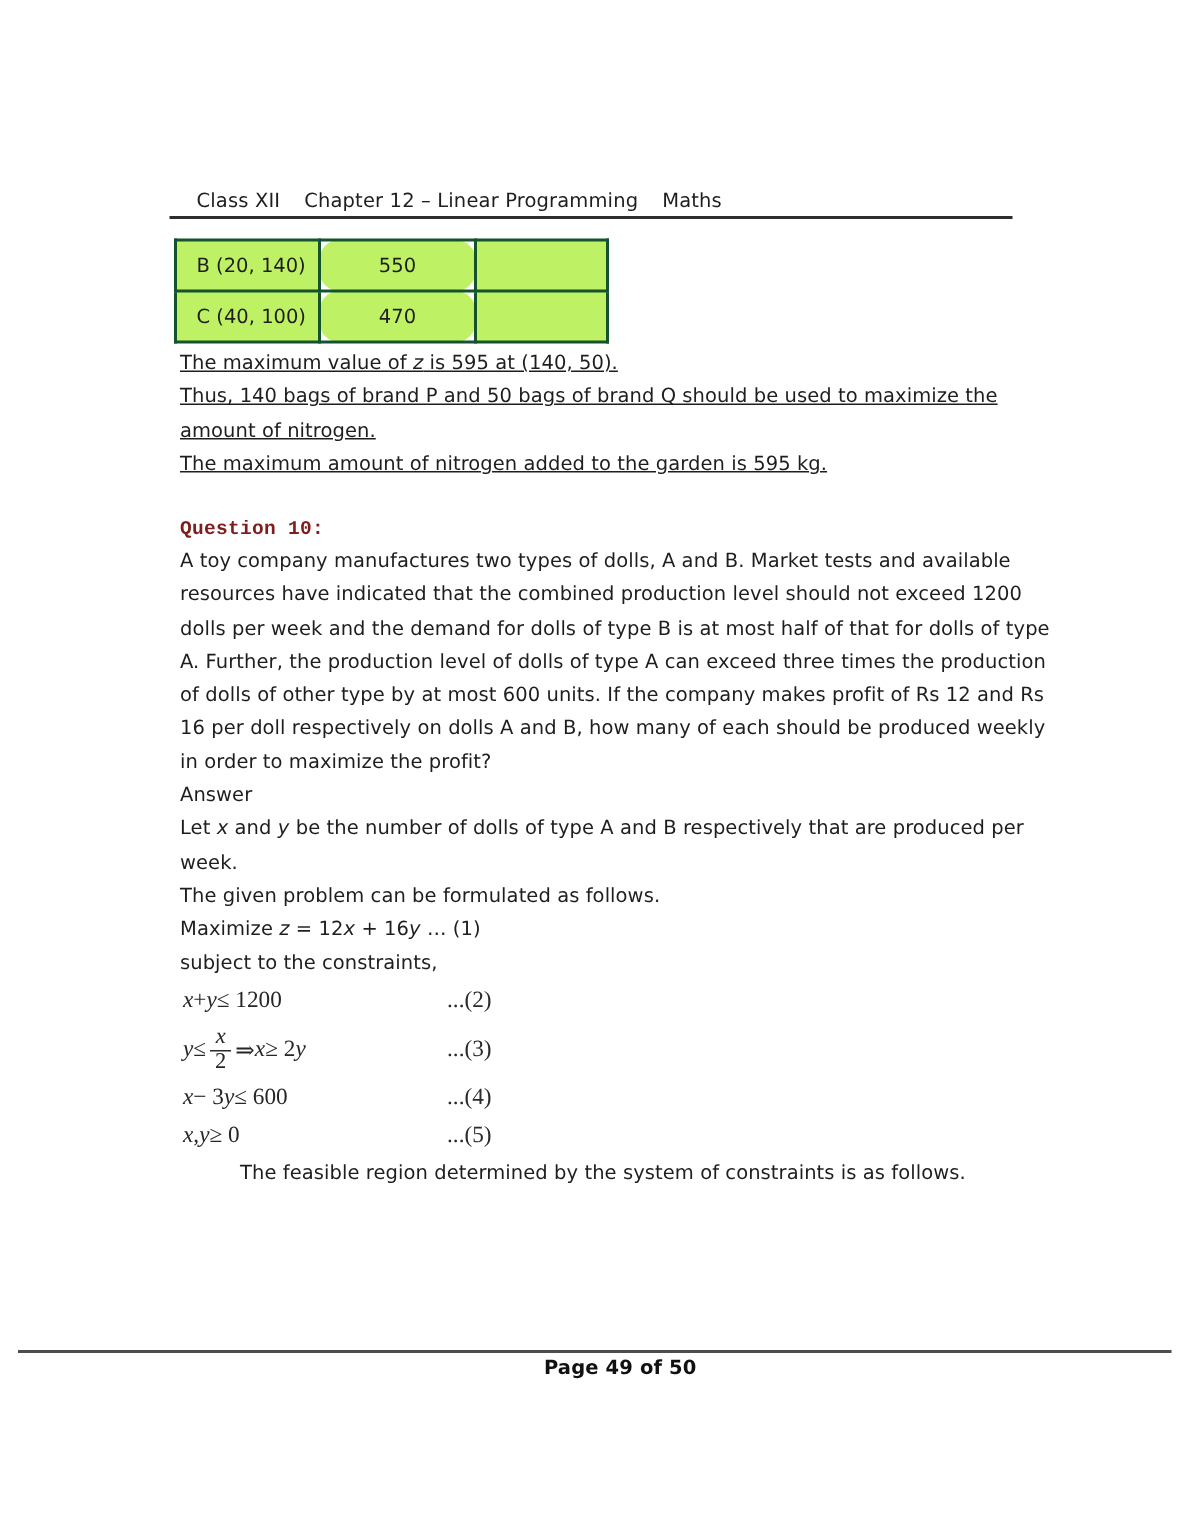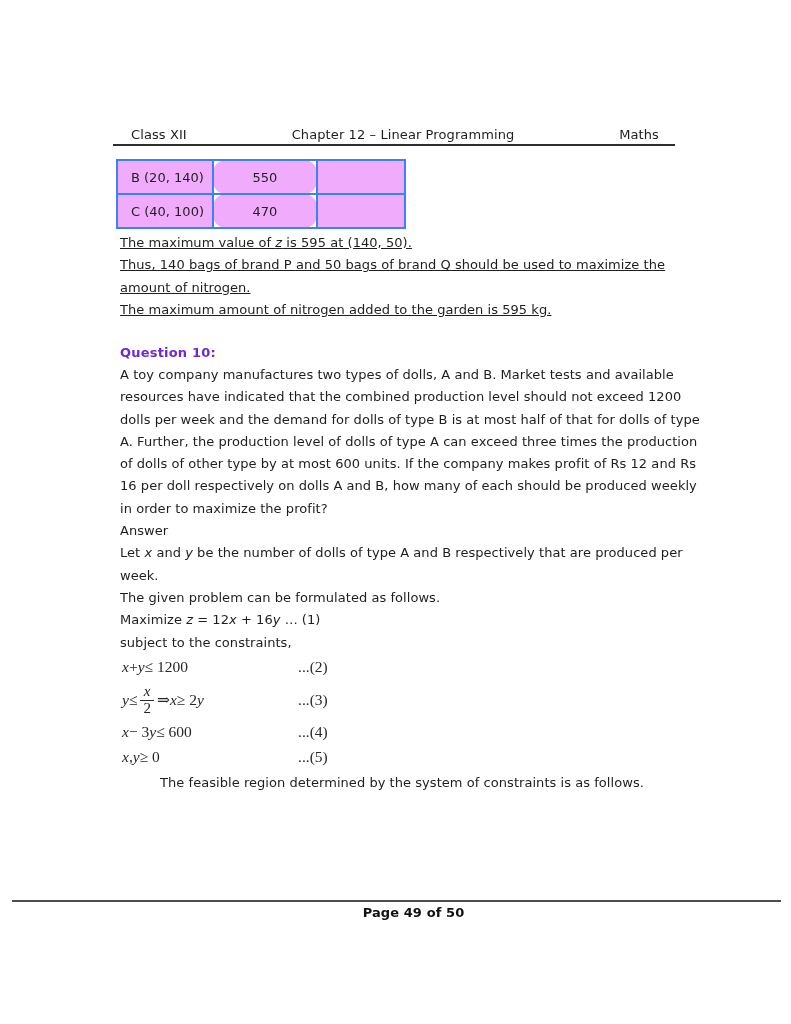--- a/index.html
+++ b/index.html
@@ -5,45 +5,46 @@
   * { margin:0; padding:0; box-sizing:border-box; }
   html,body { background:#ffffff; }
   .page {
     position:relative; width:791px; height:1024px; background:#ffffff;
     font-family:"DejaVu Sans","Liberation Sans",sans-serif;
     color:#1e1e1e; overflow:hidden;
   }
   
   .header {
     position:absolute; left:113px; top:127px; width:562px; height:19px;
-    display:flex; justify-content:space-between; align-items:center;
+    display:flex; align-items:center;
     font-size:13px; padding:0 16px 2px 18px;
-    border-bottom:2px solid #2e2e2e; letter-spacing:0.1px;
+    border-bottom:2px solid #2e2e2e; letter-spacing:0.1px;gap:16px;
   }
   
   .vtable { position:absolute; left:116px; top:159px; border-collapse:collapse; }
   .vtable td {
-    border:2px solid #3b82f6; height:34px; font-size:13px;
-    vertical-align:middle; background:#f0abfc;
+    border:2px solid #14532d; height:34px; font-size:13px;
+    vertical-align:middle; background:#bef264;
   }
   .vtable td.c1 { width:96px;  padding-left:13px; }
   .vtable td.c2 { width:104px; text-align:center;border-radius:13px; }
   .vtable td.c3 { width:88px; }
   
   .textcol {
     position:absolute; left:120px; width:560px;
     font-size:13px; line-height:22.3px; letter-spacing:0.05px;
     white-space:nowrap;
   }
   #result-lines   { top:232px;text-decoration:underline; }
   #question-lines { top:364px; }
   .q-heading {
     position:absolute; left:120px; top:342px;
-    font-size:13px; line-height:22.3px; font-weight:bold; color:#6d28d9;
+    font-size:13px; line-height:22.3px; font-weight:bold; color:#7f1d1d;
     letter-spacing:0.2px;
+    font-family:Liberation Mono, monospace;
   }
   .var { font-style:italic; }
   
   .equations {
     position:absolute; left:122px; top:653px; width:420px;
     font-family:"Liberation Serif","DejaVu Serif",serif;
     font-size:15.5px; color:#262626;
   }
   .eq-row { display:flex; align-items:center; white-space:nowrap; }
   .eq-row:nth-child(1){ height:28px; }

